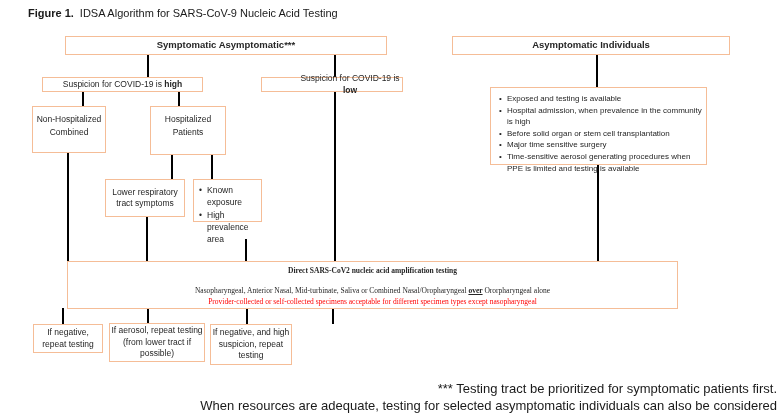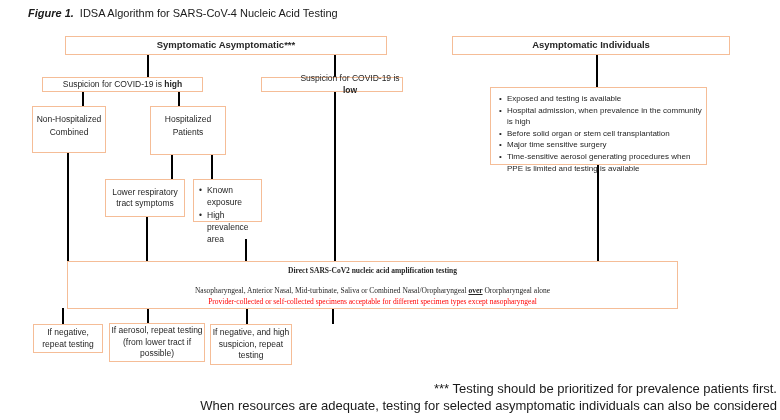--- a/index.html
+++ b/index.html
@@ -13,21 +13,21 @@
     overflow: hidden;
   }
   .fig-title {
     position: absolute;
     left: 28px;
     top: 7px;
     font-size: 11px;
     color: #1a1a1a;
     white-space: nowrap;
   }
-  .fig-title .prefix { font-weight: bold; margin-right: 6px; font-style: italic; }
+  .fig-title .prefix { font-weight: bold; margin-right: 6px; }
   .box {
     position: absolute;
     box-sizing: border-box;
     background: #ffffff;
     border: 1.5px solid #F5BD97;
     display: flex;
     align-items: center;
     justify-content: center;
     text-align: center;
     line-height: 1.35;
@@ -106,21 +106,21 @@
     color: #1a1a1a;
     line-height: 1.3;
   }
 </style>
 </head>
 <body>
 
 <div class="canvas">
 
   <div class="fig-title">
-    <span class="prefix">Figure 1.</span><span>IDSA Algorithm for SARS-CoV-4 Nucleic Acid Testing</span>
+    <span class="prefix">Figure 1.</span><span>IDSA Algorithm for SARS-CoV-9 Nucleic Acid Testing</span>
   </div>
 
   <div class="line" id="l1"></div>
   <div class="line" id="l2"></div>
   <div class="line" id="l3"></div>
   <div class="line" id="l4"></div>
   <div class="line" id="l5"></div>
   <div class="line" id="l6"></div>
   <div class="line" id="l7"></div>
   <div class="line" id="l8"></div>
@@ -179,17 +179,17 @@
     <span>If negative, repeat testing</span>
   </div>
   <div class="box" id="box-out2">
     <span>If aerosol, repeat testing (from lower tract if possible)</span>
   </div>
   <div class="box" id="box-out3">
     <span>If negative, and high suspicion, repeat testing</span>
   </div>
 
   <div class="footnote">
-    <div>*** Testing should be prioritized for prevalence patients first.</div>
+    <div>*** Testing tract be prioritized for symptomatic patients first.</div>
     <div>When resources are adequate, testing for selected asymptomatic individuals can also be considered</div>
   </div>
 
 </div>
 
 </body></html>

